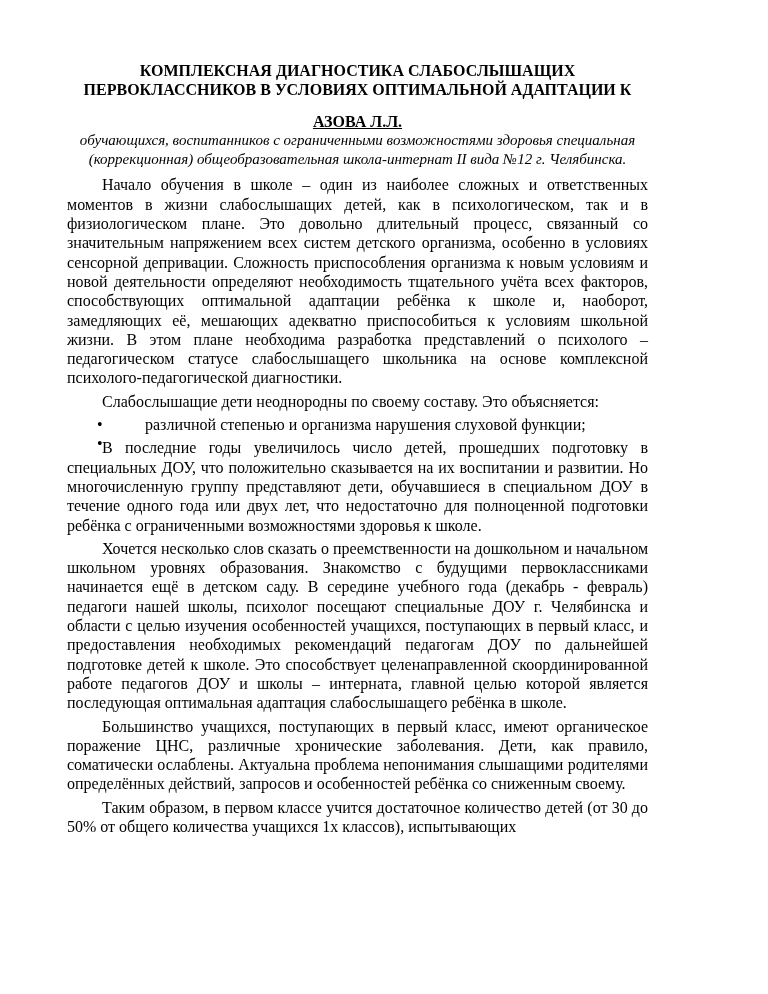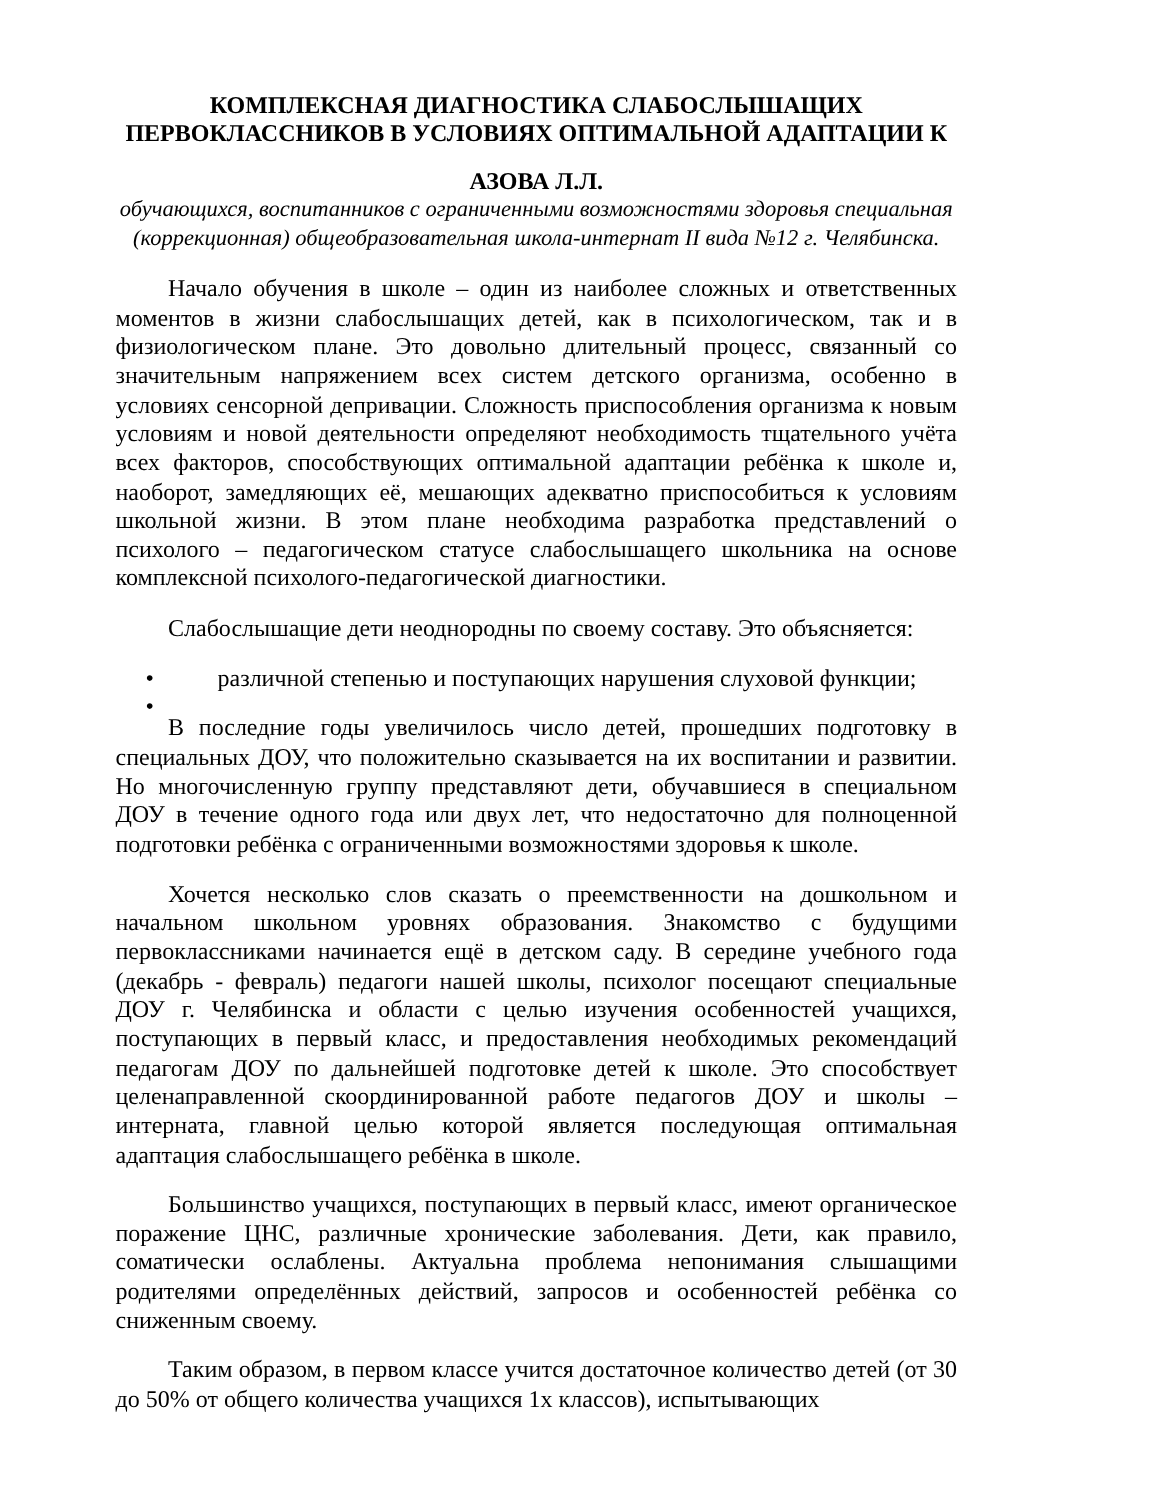--- a/index.html
+++ b/index.html
@@ -24,35 +24,36 @@
     font-size: 16px;
     line-height: 19.3px;
     white-space: nowrap;
   }
   .author {
     font-weight: bold;
     text-align: center;
     font-size: 16px;
     line-height: 19.3px;
     margin-top: 12px;
+    text-decoration: underline;
   }
   .affil-line {
     font-style: italic;
     text-align: center;
     font-size: 15px;
     line-height: 19.3px;
   }
   .doc-body {
     margin-top: 6px;
     font-size: 16px;
     line-height: 19.3px;
     text-align: justify;
   }
   .doc-body p {
-    margin: 14px;
+    margin: 4px;
     text-indent: 35px;
   }
   ul.bullets {
     margin: 0;
     padding: 0;
     list-style: none;
   }
   ul.bullets li {
     position: relative;
     padding-left: 82px;
@@ -79,21 +80,21 @@
     <div class="affil-line">(коррекционная) общеобразовательная школа-интернат II вида №12 г. Челябинска.</div>
   </header>
 
   <main class="doc-body">
     <p>Начало обучения в школе – один из наиболее сложных и ответственных моментов в жизни слабослышащих детей, как в психологическом, так и в физиологическом плане. Это довольно длительный процесс, связанный со значительным напряжением всех систем детского организма, особенно в условиях сенсорной депривации. Сложность приспособления организма к новым условиям и новой деятельности определяют необходимость тщательного учёта всех факторов, способствующих оптимальной адаптации ребёнка к школе и, наоборот, замедляющих её, мешающих адекватно приспособиться к условиям школьной жизни. В этом плане необходима разработка представлений о психолого – педагогическом статусе слабослышащего школьника на основе комплексной психолого-педагогической диагностики.</p>
     <p>Слабослышащие дети неоднородны по своему составу. Это объясняется:</p>
 
     <ul class="bullets">
       <li>
         <span class="bullet-glyph">•</span>
-        <span>различной степенью и поступающих нарушения слуховой функции;</span>
+        <span>различной степенью и организма нарушения слуховой функции;</span>
       </li>
       <li>
         <span class="bullet-glyph">•</span>
       </li>
     </ul>
 
     <p>В последние годы увеличилось число детей, прошедших подготовку в специальных ДОУ, что положительно сказывается на их воспитании и развитии. Но многочисленную группу представляют дети, обучавшиеся в специальном ДОУ в течение одного года или двух лет, что недостаточно для полноценной подготовки ребёнка с ограниченными возможностями здоровья к школе.</p>
     <p>Хочется несколько слов сказать о преемственности на дошкольном и начальном школьном уровнях образования. Знакомство с будущими первоклассниками начинается ещё в детском саду. В середине учебного года (декабрь - февраль) педагоги нашей школы, психолог посещают специальные ДОУ г. Челябинска и области с целью изучения особенностей учащихся, поступающих в первый класс, и предоставления необходимых рекомендаций педагогам ДОУ по дальнейшей подготовке детей к школе. Это способствует целенаправленной скоординированной работе педагогов ДОУ и школы – интерната, главной целью которой является последующая оптимальная адаптация слабослышащего ребёнка в школе.</p>
     <p>Большинство учащихся, поступающих в первый класс, имеют органическое поражение ЦНС, различные хронические заболевания. Дети, как правило, соматически ослаблены. Актуальна проблема непонимания слышащими родителями определённых действий, запросов и особенностей ребёнка со сниженным своему.</p>
     <p>Таким образом, в первом классе учится достаточное количество детей (от 30 до 50% от общего количества учащихся 1х классов), испытывающих</p>

